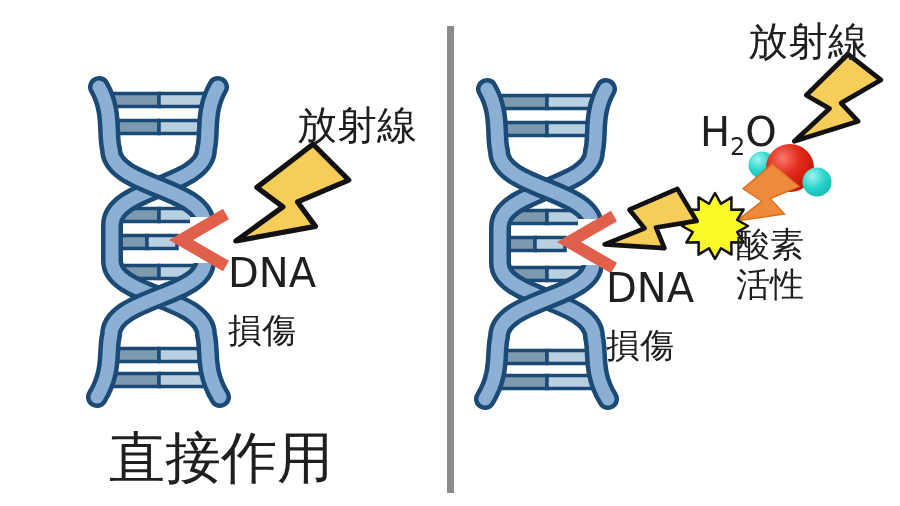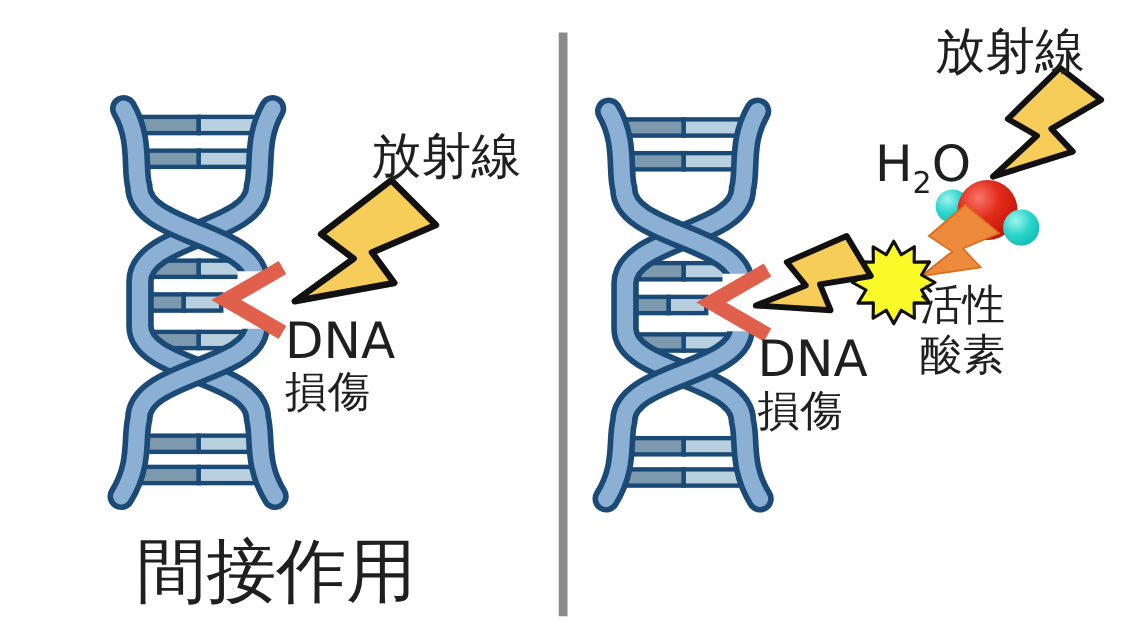--- a/index.html
+++ b/index.html
@@ -5,21 +5,21 @@
   html,body{margin:0;padding:0;background:#ffffff;}
   body{font-family:"DejaVu Sans","Liberation Sans",sans-serif;color:#1f1f1f;}
   #stage{position:relative;width:900px;height:506px;background:#ffffff;overflow:hidden;}
   #gfx{position:absolute;left:0;top:0;width:900px;height:506px;}
   .lbl{position:absolute;color:#1f1f1f;line-height:1.0;white-space:nowrap;}
   .radiation-lbl{font-size:40px;}
   .h2o-lbl{font-size:40px;}
   .h2o-lbl sub{font-size:24px;}
   .dna-damage{text-align:left;}
   .dna-damage .latin{font-size:40px;line-height:1.0;}
-  .dna-damage .kanji{font-size:34px;line-height:1.0;margin-top:4px;}
+  .dna-damage .kanji{font-size:34px;line-height:1.0;margin-top:20px;}
   .ros-lbl{font-size:34px;line-height:40px;}
   .caption{font-size:56px;text-align:center;}
   .divider{position:absolute;left:447px;top:26px;width:7px;height:467px;background:#8b8b8b;}
 </style>
 </head>
 <body>
 
 <div id="stage">
 
   <svg id="gfx" viewBox="0 0 900 506">
@@ -114,26 +114,26 @@
     </g>
   </svg>
 
   <div class="divider"></div>
 
   <div class="lbl radiation-lbl" style="left:297px;top:105px;">放射線</div>
   <div class="lbl dna-damage" style="left:228px;top:253px;width:92px;">
     <div class="latin">DNA</div>
     <div class="kanji">損傷</div>
   </div>
-  <div class="lbl caption" style="left:100px;top:430px;width:242px;">間接作用</div>
+  <div class="lbl caption" style="left:100px;top:430px;width:242px;">直接作用</div>
 
   <div class="lbl radiation-lbl" style="left:748px;top:21px;">放射線</div>
   <div class="lbl h2o-lbl" style="left:664px;top:112px;margin-left:36px;"><span>H</span><sub>2</sub><span>O</span></div>
   <div class="lbl ros-lbl" style="left:736px;top:224px;">
+    <div>酸素</div>
     <div>活性</div>
-    <div>酸素</div>
   </div>
   <div class="lbl dna-damage" style="left:606px;top:268px;width:92px;">
     <div class="latin">DNA</div>
     <div class="kanji">損傷</div>
   </div>
 
 </div>
 
 </body></html>

